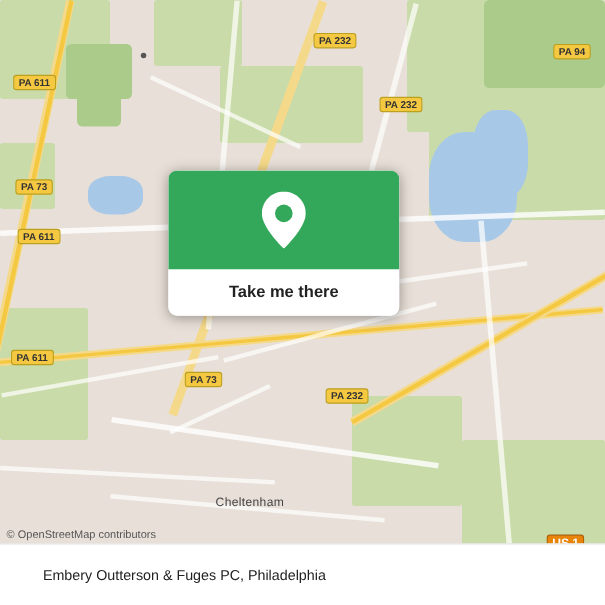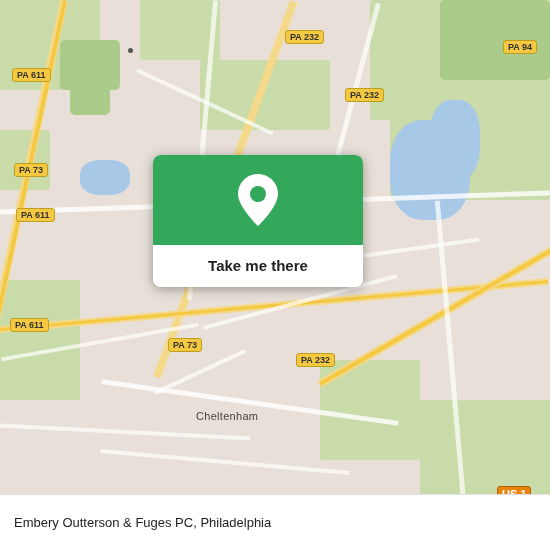--- a/index.html
+++ b/index.html
@@ -82,20 +82,21 @@
       position: absolute;
       bottom: 58px;
       left: 6px;
       z-index: 10;
     }
 
     .location-name {
       font-size: 13px;
       color: #222;
       font-weight: 500;
+      margin-left: 25px;
     }
 
     
     .take-me-there-card {
       position: absolute;
       top: 155px;
       left: 153px;
       width: 210px;
       background: white;
       border-radius: 8px;
@@ -210,35 +211,36 @@
   <div class="route-badge" style="top:30px;left:285px;">PA 232</div>
   <div class="route-badge" style="top:88px;left:345px;">PA 232</div>
   <div class="route-badge" style="top:163px;left:14px;">PA 73</div>
   <div class="route-badge" style="top:208px;left:16px;">PA 611</div>
   <div class="route-badge" style="top:318px;left:10px;">PA 611</div>
   <div class="route-badge" style="top:338px;left:168px;">PA 73</div>
   <div class="route-badge" style="top:353px;left:296px;">PA 232</div>
   <div class="route-badge" style="top:40px;left:503px;">PA 94</div>
   <div class="route-badge-orange" style="top:486px;left:497px;">US 1</div>
 
-  <div class="town-label" style="top:410px;left:196px;">Cheltenham</div>
+  <div class="town-label" style="top:451px;left:196px;">Cheltenham</div>
 
   <div style="position:absolute;top:48px;left:128px;width:5px;height:5px;background:#555;border-radius:50%;z-index:5;"></div>
 
   <div class="take-me-there-card">
     <div class="card-green-top">
 
       <svg width="40" height="52" viewBox="0 0 40 52">
         <path d="M20 0 C9 0 0 9 0 20 C0 33 20 52 20 52 C20 52 40 33 40 20 C40 9 31 0 20 0 Z" fill="white"></path>
         <circle cx="20" cy="20" r="8" fill="#34a85a"></circle>
       </svg>
     </div>
     <div class="card-bottom">
       <span class="take-me-there-btn">Take me there</span>
     </div>
   </div>
 
+  <div class="copyright-text">© OpenStreetMap contributors</div>
 
   <div class="bottom-bar">
     <span class="location-name">Embery Outterson &amp; Fuges PC, Philadelphia</span>
   </div>
 
 </div>
 
 </body></html>

